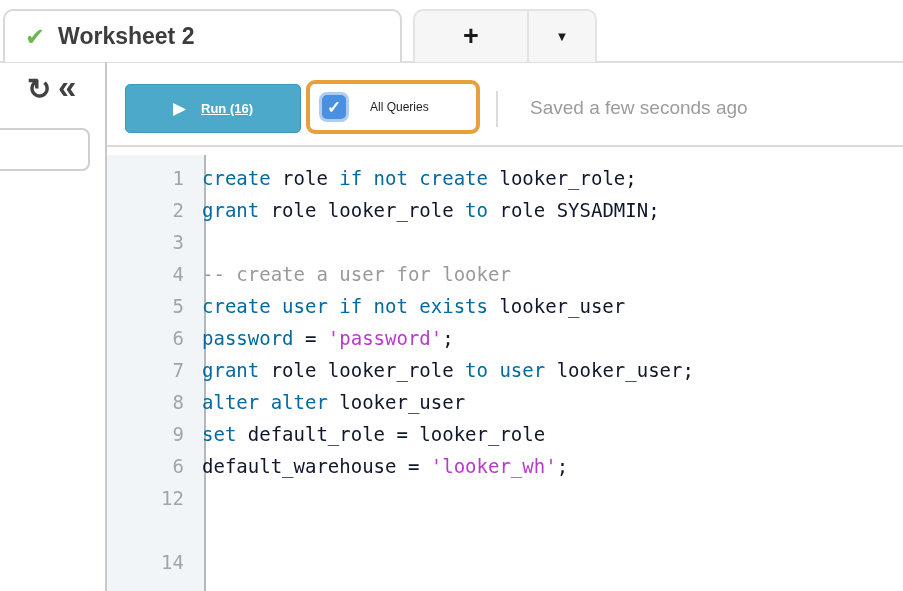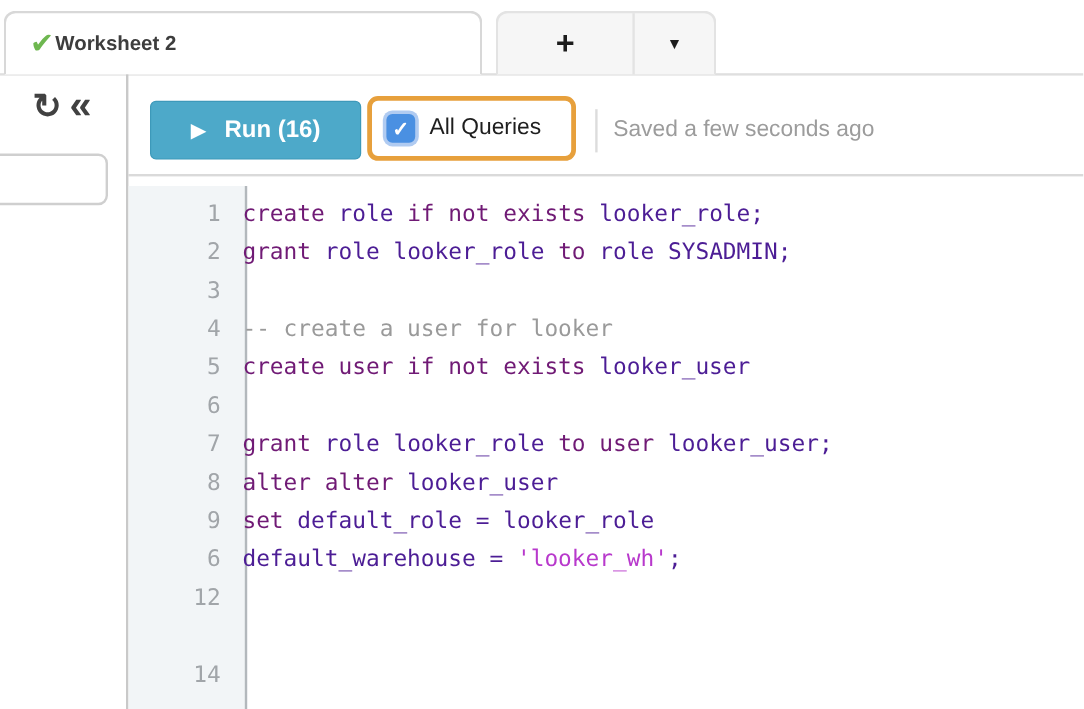--- a/index.html
+++ b/index.html
@@ -11,21 +11,21 @@
   }
 
   
   .tabbar-border { position:absolute; left:0; top:61px; width:903px; height:2px; background:#dfdfdf; }
   .tab-active {
     position:absolute; left:3px; top:9px; width:399px; height:53px;
     background:#ffffff; border:2px solid #d8d8d8; border-bottom:none;
     border-radius:10px 10px 0 0; display:flex; align-items:center;
   }
   .tab-check { font-size:24px; color:#6eb750; margin-left:20px; line-height:1; }
-  .tab-title { margin-left:1px; font-size:17px; font-weight:bold; color:#3d3d3d; }
+  .tab-title { margin-left:13px; font-size:23px; font-weight:bold; color:#3d3d3d; }
   .tab-new-group {
     position:absolute; left:413px; top:9px; width:184px; height:53px;
     background:#f6f6f6; border:2px solid #e3e3e3; border-bottom:none;
     border-radius:10px 10px 0 0; display:flex; align-items:stretch;
   }
   .tab-new-cell { display:flex; align-items:center; justify-content:center; cursor:pointer; }
   .cell-plus { width:112px; font-size:27px; font-weight:600; color:#1c1c1c; }
   .tab-new-divider { width:2px; background:#e3e3e3; }
   .cell-caret { flex:1; font-size:13px; color:#1c1c1c; }
 
@@ -38,50 +38,50 @@
     background:#ffffff; border:2px solid #cfcfcf; border-radius:8px;
   }
 
   
   .run-button {
     position:absolute; left:125px; top:84px; width:176px; height:49px;
     background:#4da9c9; border:1px solid #3d99ba; border-radius:5px;
     display:flex; align-items:center; justify-content:center; cursor:pointer;
   }
   .run-play { color:#ffffff; font-size:17px; margin-right:15px; line-height:1; }
-  .run-label { color:#ffffff; font-size:20px; font-weight:bold; }
+  .run-label { color:#ffffff; font-size:13px; font-weight:bold;text-decoration:underline; }
   .annotation-box {
     position:absolute; left:306px; top:80px; width:174px; height:54px;
     border:4px solid #e7a03c; border-radius:9px; background:#ffffff;
     display:flex; align-items:center; padding-left:12px;
   }
   .checkbox {
     width:24px; height:24px; background:#4a90e2; border-radius:5px;
     box-shadow:0 0 0 3px rgba(112,160,230,0.55);
     display:flex; align-items:center; justify-content:center; cursor:pointer;
     flex:0 0 auto;
   }
   .checkbox-check { color:#ffffff; font-size:17px; font-weight:bold; line-height:1; }
-  .all-queries-label { margin-left:12px; font-size:19px; font-weight:500; color:#1e1e1e; cursor:pointer; white-space:nowrap; }
+  .all-queries-label { margin-left:24px; font-size:12px; font-weight:500; color:#1e1e1e; cursor:pointer; white-space:nowrap; }
   .status-divider { position:absolute; left:496px; top:91px; width:2px; height:36px; background:#dcdcdc; }
-  .saved-status { position:absolute; left:511px; top:97px; font-size:19px; color:#9c9c9c; white-space:nowrap; }
+  .saved-status { position:absolute; left:530px; top:97px; font-size:19px; color:#9c9c9c; white-space:nowrap; }
   .toolbar-border { position:absolute; left:107px; top:145px; width:796px; height:2px; background:#dadada; }
 
   
   .editor { position:absolute; left:107px; top:147px; width:796px; height:444px; overflow:hidden; }
   .gutter-bg {
     position:absolute; left:0; top:8px; bottom:-2px; width:99px;
     background:#f2f5f7; border-right:2px solid #b3b8bc;
   }
   .rows { position:absolute; left:0; top:15px; right:0; }
   .code-row { display:flex; height:32px; line-height:32px; font-family:"DejaVu Sans Mono", monospace; font-size:19px; }
   .ln { width:89px; padding-right:12px; text-align:right; color:#a1a5a9; flex:0 0 auto; }
   .code { padding-left:6px; white-space:pre; color:#212121; cursor:text; }
-  .tok-kw { color:#701a75; }
-  .tok-pl { color:#4c1d95; }
+  .tok-kw { color:#0369a1; }
+  .tok-pl { color:#0f172a; }
   .tok-cm { color:#9a9a9a;text-align:center; }
   .tok-st { color:#b839cc; }
 </style>
 </head>
 <body>
 
 <div id="stage">
 
   <div class="tabbar-border"></div>
 
@@ -115,40 +115,41 @@
 
   <div class="status-divider"></div>
   <div class="saved-status">Saved a few seconds ago</div>
   <div class="toolbar-border"></div>
 
   <div class="editor">
     <div class="gutter-bg"></div>
     <div class="rows">
         <div class="code-row">
           <div class="ln">1</div>
-          <div class="code"><span class="tok-kw">create</span><span class="tok-pl"> role </span><span class="tok-kw">if not exists</span><span class="tok-pl"> looker_role;</span></div>
+          <div class="code"><span class="tok-kw">create</span><span class="tok-pl"> role </span><span class="tok-kw">if not create</span><span class="tok-pl"> looker_role;</span></div>
         </div>
         <div class="code-row">
           <div class="ln">2</div>
           <div class="code"><span class="tok-kw">grant</span><span class="tok-pl"> role looker_role </span><span class="tok-kw">to</span><span class="tok-pl"> role SYSADMIN;</span></div>
         </div>
         <div class="code-row">
           <div class="ln">3</div>
           <div class="code"></div>
         </div>
         <div class="code-row">
           <div class="ln">4</div>
           <div class="code"><span class="tok-cm">-- create a user for looker</span></div>
         </div>
         <div class="code-row">
           <div class="ln">5</div>
           <div class="code"><span class="tok-kw">create user if not exists</span><span class="tok-pl"> looker_user</span></div>
         </div>
         <div class="code-row">
           <div class="ln">6</div>
+          <div class="code"><span class="tok-kw">password</span><span class="tok-pl"> = </span><span class="tok-st">'password'</span><span class="tok-pl">;</span></div>
         </div>
         <div class="code-row">
           <div class="ln">7</div>
           <div class="code"><span class="tok-kw">grant</span><span class="tok-pl"> role looker_role </span><span class="tok-kw">to user</span><span class="tok-pl"> looker_user;</span></div>
         </div>
         <div class="code-row">
           <div class="ln">8</div>
           <div class="code"><span class="tok-kw">alter alter</span><span class="tok-pl"> looker_user</span></div>
         </div>
         <div class="code-row">

